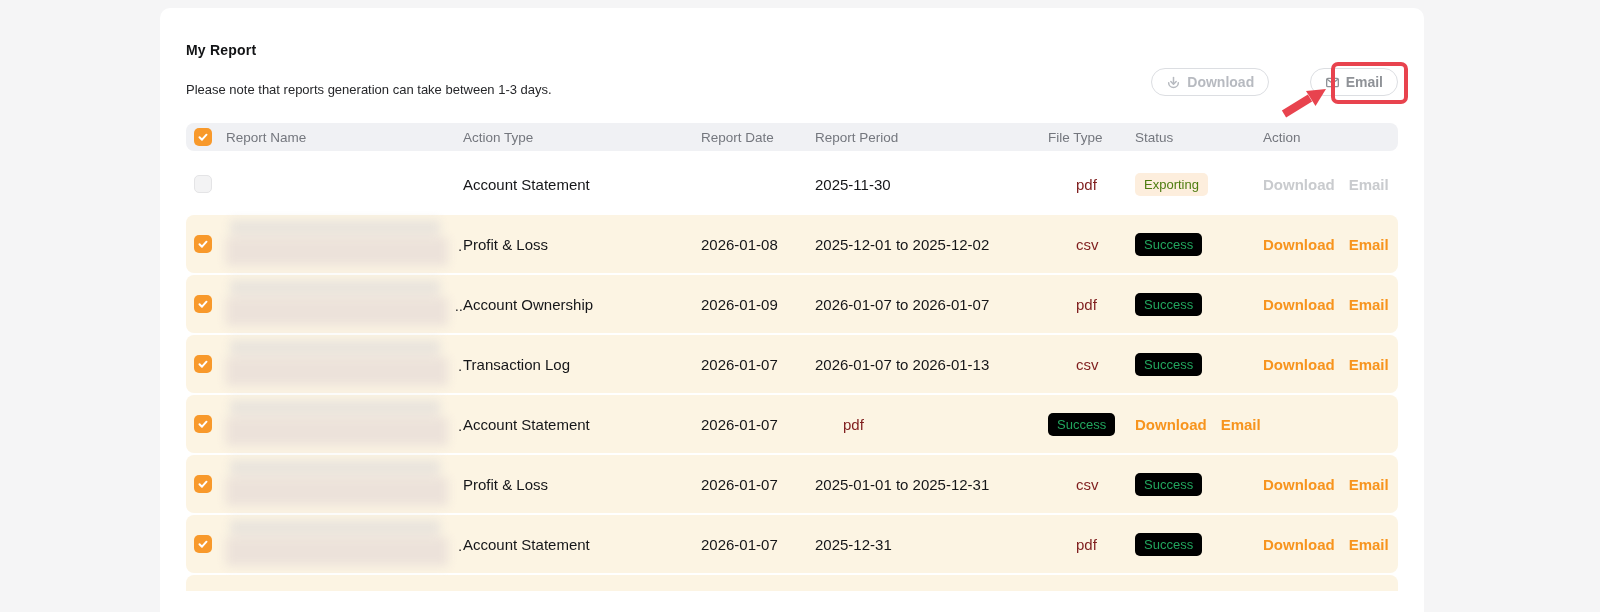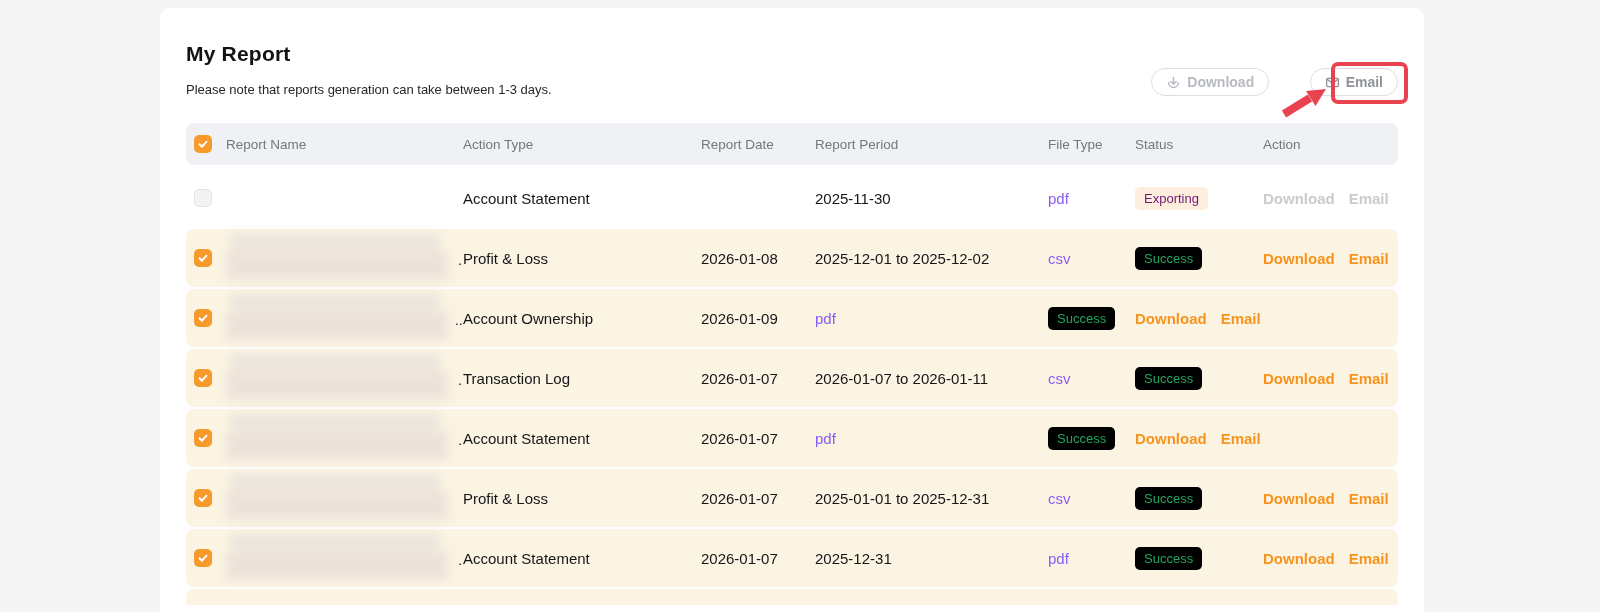--- a/index.html
+++ b/index.html
@@ -11,21 +11,21 @@
     color:#1a1b1e;
   }
   .card {
     position:absolute; left:160px; top:8px; width:1264px; height:620px;
     background:#ffffff; border-radius:10px 10px 0 0;
   }
   .card-inner { padding:0 26px; position:relative; height:100%; }
 
   .page-title {
     position:absolute; left:26px; top:34px;
-    font-size:21px; font-weight:bold; color:#121315; letter-spacing:.2px;
+    font-size:14px; font-weight:bold; color:#121315; letter-spacing:.2px;
   }
   .page-subtitle {
     position:absolute; left:26px; top:74px;
     font-size:13px; color:#26272a;
   }
 
   
   .toolbar { position:absolute; top:60px; right:26px; height:40px; }
   .btn {
     display:inline-flex; align-items:center; gap:6px;
@@ -44,21 +44,21 @@
   .annot-arrow { position:absolute; top:76px; right:96px; pointer-events:none; }
 
   
   .report-table { position:absolute; left:26px; top:115px; width:1212px; }
   .trow {
     display:grid;
     grid-template-columns:40px 237px 238px 114px 233px 87px 128px 135px;
     align-items:center;
   }
   .thead {
-    height:42px; background:#f0f1f4; border-radius:8px;
+    height:28px; background:#f0f1f4; border-radius:8px;
     font-size:13.5px; color:#74777e; margin-bottom:4px;
   }
   .tbody-row { height:58px; border-radius:8px; margin-bottom:2px; font-size:15px; }
   .tbody-row.highlight { background:#fcf4e3; }
   .partial-row { height:16px; border-radius:8px 8px 0 0; background:#fcf4e3; }
 
   .cell-check { display:flex; justify-content:flex-start; padding-left:8px; }
   .checkbox {
     width:18px; height:18px; border-radius:5px; display:flex;
     align-items:center; justify-content:center; cursor:pointer;
@@ -67,26 +67,26 @@
   .checkbox.unchecked { background:#f3f3f4; border:1px solid #e4e4e6; }
   .checkbox svg { display:block; }
 
   .cell-name { display:flex; align-items:flex-end; gap:4px; }
   .redacted { position:relative; width:228px; height:48px; filter:blur(5px); }
   .redacted .b1 { position:absolute; left:4px; top:0; width:210px; height:15px; background:#e9e4dc; border-radius:2px; }
   .redacted .b2 { position:absolute; left:0; top:17px; width:222px; height:29px; background:#ece2da; border-radius:2px; }
   .name-suffix { font-size:15px; color:#2a2b2e; padding-bottom:14px; }
 
   .cell-type, .cell-date, .cell-period { color:#151619; }
-  .cell-file { color:#8b5cf6; }
+  .cell-file { color:#7f1d1d;margin-left:28px; }
 
   .badge {
     display:inline-block; font-size:13px; padding:4px 9px; border-radius:5px; font-weight:normal;
   }
-  .badge.exporting { color:#701a75; background:#fdeedd; }
+  .badge.exporting { color:#4d7c0f; background:#fdeedd; }
   .badge.success  { color:#21a55d; background:#000000; }
 
   .cell-action { display:flex; gap:14px; font-weight:bold; font-size:15px; }
   .action-link { cursor:pointer; }
   .action-link.enabled { color:#f7941e; }
   .action-link.disabled { color:#c9cbce; }
 </style>
 </head>
 <body>
 
@@ -193,20 +193,21 @@
             </div>
             <div class="cell-name">
               <div class="redacted">
                 <div class="b1"></div>
                 <div class="b2"></div>
               </div>
               <span class="name-suffix">..</span>
             </div>
             <div class="cell-type">Account Ownership</div>
             <div class="cell-date">2026-01-09</div>
+            <div class="cell-period">2026-01-07 to 2026-01-07</div>
             <div class="cell-file">pdf</div>
             <div><span class="badge success">Success</span></div>
             <div class="cell-action">
               <span class="action-link enabled">Download</span>
               <span class="action-link enabled">Email</span>
             </div>
           </div>
           <div class="trow tbody-row highlight">
             <div class="cell-check">
               <span class="checkbox checked">
@@ -217,21 +218,21 @@
             </div>
             <div class="cell-name">
               <div class="redacted">
                 <div class="b1"></div>
                 <div class="b2"></div>
               </div>
               <span class="name-suffix">.</span>
             </div>
             <div class="cell-type">Transaction Log</div>
             <div class="cell-date">2026-01-07</div>
-            <div class="cell-period">2026-01-07 to 2026-01-11</div>
+            <div class="cell-period">2026-01-07 to 2026-01-13</div>
             <div class="cell-file">csv</div>
             <div><span class="badge success">Success</span></div>
             <div class="cell-action">
               <span class="action-link enabled">Download</span>
               <span class="action-link enabled">Email</span>
             </div>
           </div>
           <div class="trow tbody-row highlight">
             <div class="cell-check">
               <span class="checkbox checked">

